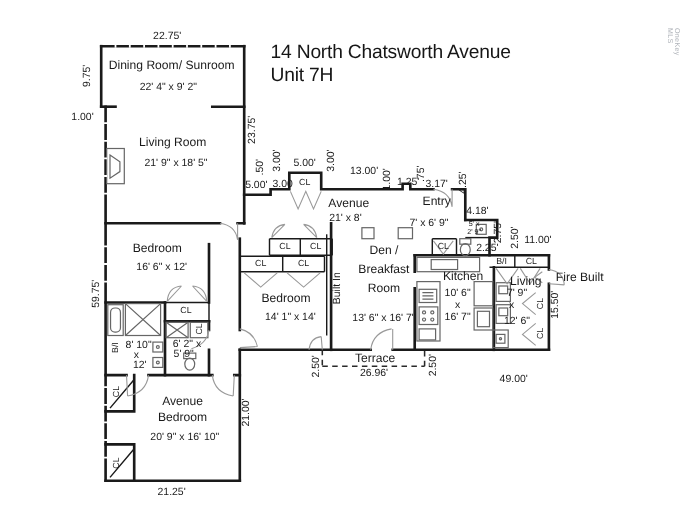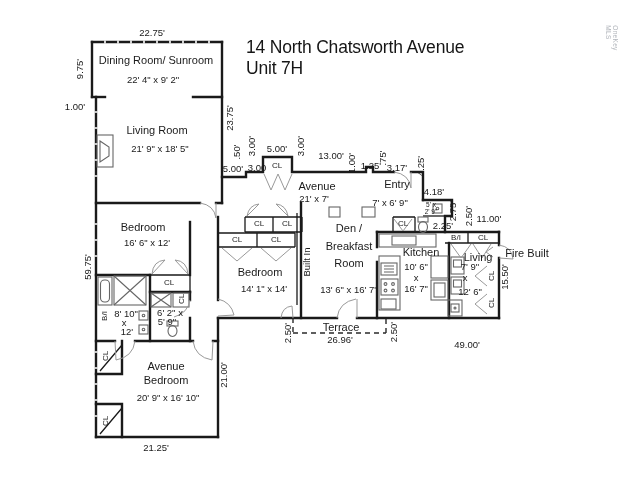--- a/index.html
+++ b/index.html
@@ -183,21 +183,21 @@
 </svg>
 
 <div class="title">14 North Chatsworth Avenue Unit 7H</div>
 <div class="watermark">OneKey MLS</div>
 
 <div class="lbl name" style="left:156px;top:60px">Dining Room/ Sunroom</div>
 <div class="lbl dims" style="left:153px;top:80px">22' 4" x 9' 2"</div>
 <div class="lbl name" style="left:157px;top:130px">Living Room</div>
 <div class="lbl dims" style="left:160px;top:149px">21' 9" x 18' 5"</div>
 <div class="lbl name" style="left:317px;top:186px">Avenue</div>
-<div class="lbl dims" style="left:314px;top:199px">21' x 7'</div>
+<div class="lbl dims" style="left:314px;top:199px">21' x 8'</div>
 <div class="lbl name" style="left:397px;top:184px">Entry</div>
 <div class="lbl dims" style="left:390px;top:203px">7' x 6' 9"</div>
 <div class="lbl tiny" style="left:431px;top:205px">5' x</div>
 <div class="lbl tiny" style="left:431px;top:212px">2' 9"</div>
 <div class="lbl name" style="left:349px;top:228px">Den /</div>
 <div class="lbl name" style="left:349px;top:246px">Breakfast</div>
 <div class="lbl name" style="left:349px;top:263px">Room</div>
 <div class="lbl dims" style="left:349px;top:290px">13' 6" x 16' 7"</div>
 <div class="lbl name" style="left:421px;top:252px">Kitchen</div>
 <div class="lbl dims" style="left:416px;top:267px">10' 6"</div>

